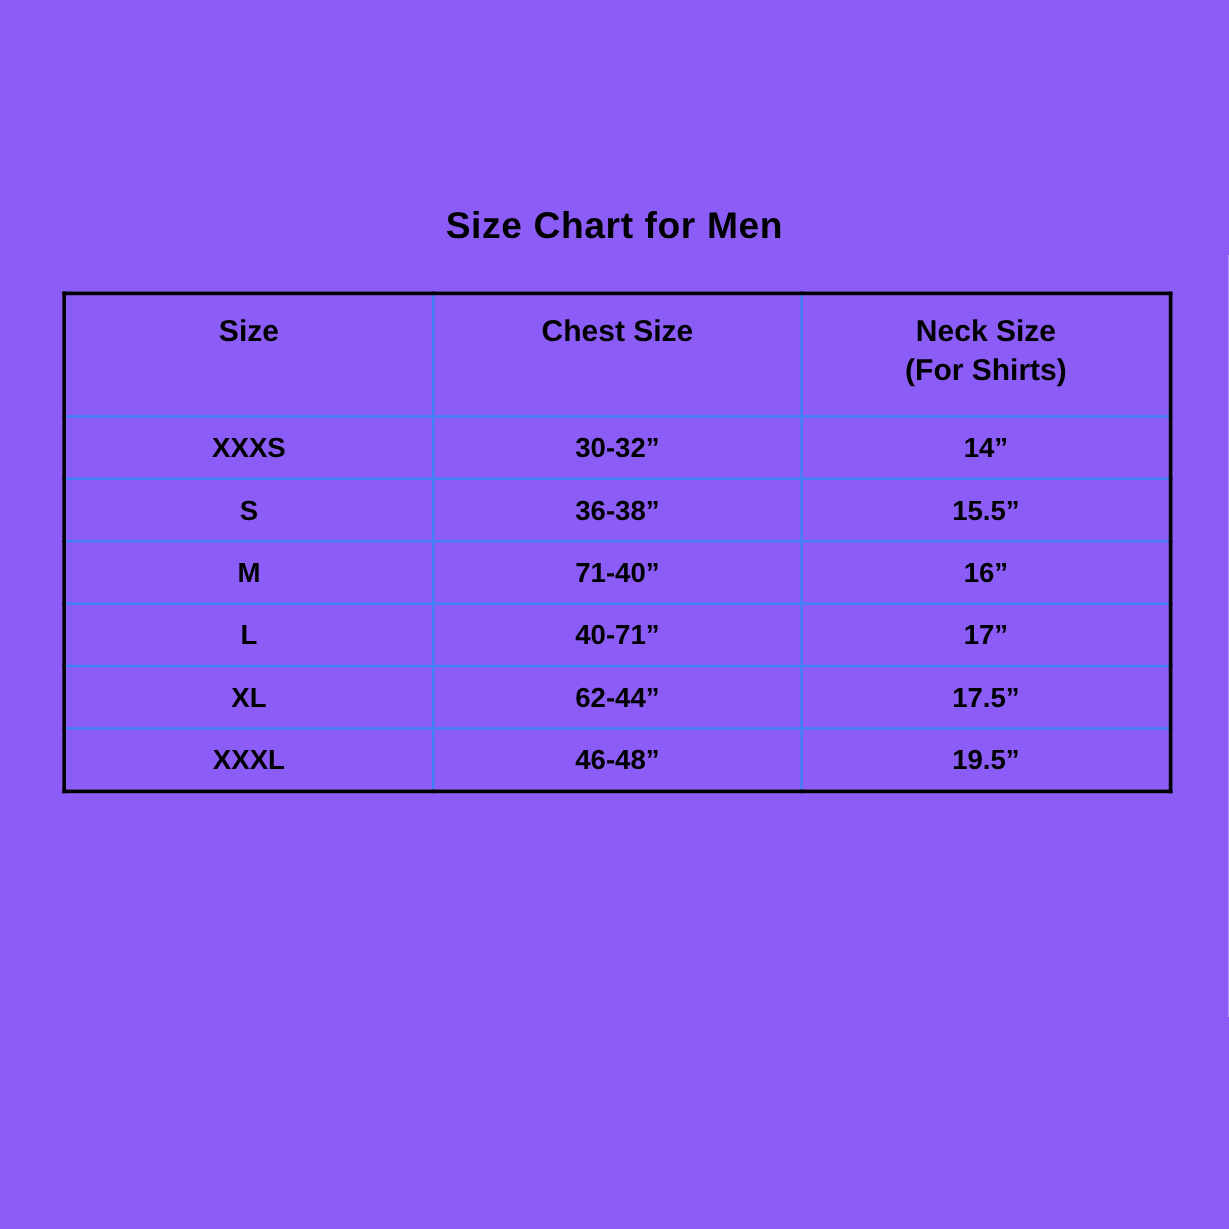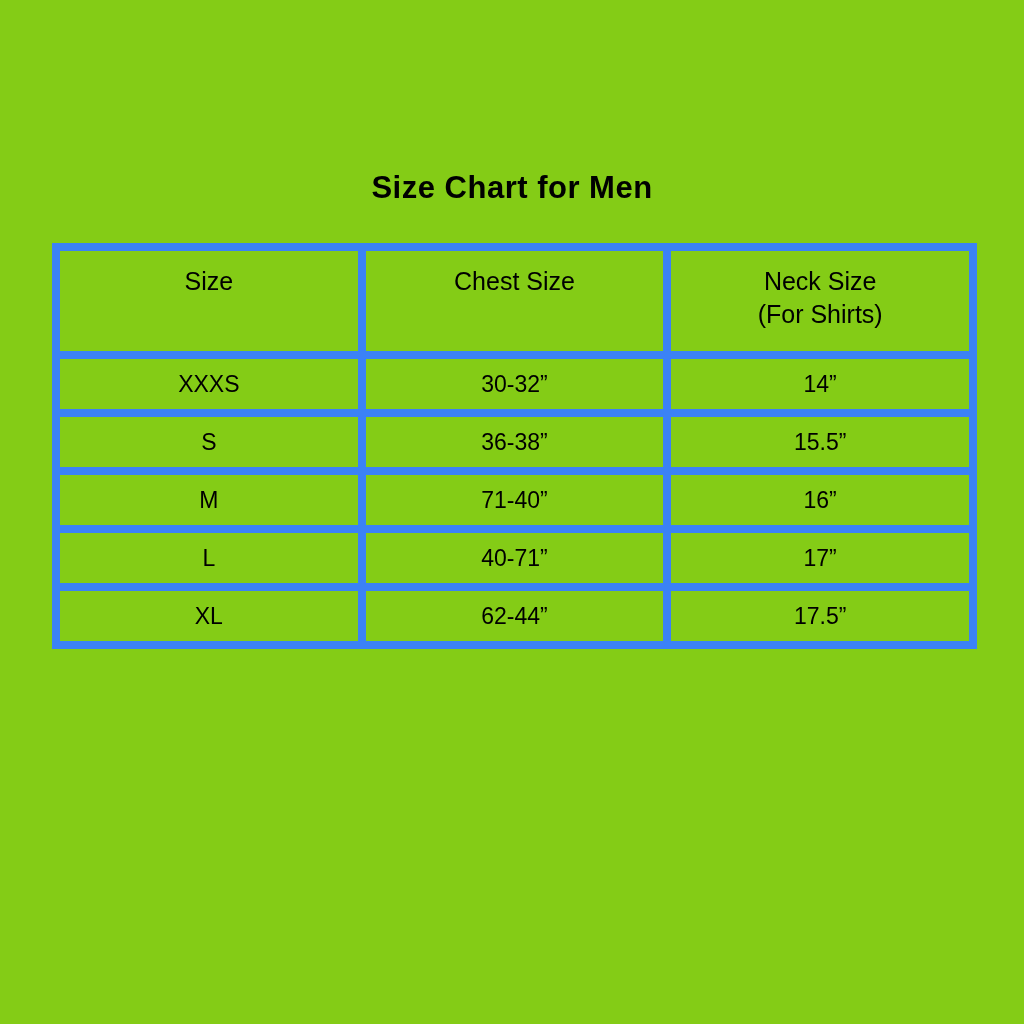--- a/index.html
+++ b/index.html
@@ -4,21 +4,21 @@
 <style>
   html, body {
     margin: 0;
     padding: 0;
     background: #ffffff;
   }
   .canvas {
     position: relative;
     width: 1024px;
     height: 1024px;
-    background: #84cc16;
+    background: #8b5cf6;
     color: #000000;
     font-family: "Liberation Sans", sans-serif;
     overflow: hidden;
   }
   .title {
     position: absolute;
     top: 170px;
     left: 0;
     width: 100%;
     text-align: center;
@@ -31,23 +31,23 @@
     position: absolute;
     left: 52px;
     top: 243px;
     width: 925px;
     border-collapse: collapse;
     table-layout: fixed;
     border: 3px solid #000000;
   }
   table.size-chart th,
   table.size-chart td {
-    border: 8px solid #3b82f6;
+    border: 2px solid #3b82f6;
     text-align: center;
-    font-weight: normal;
+    font-weight: bold;
     padding: 0;
   }
   table.size-chart th {
     height: 86px;
     vertical-align: top;
     padding-top: 14px;
     font-size: 25px;
     line-height: 33px;
   }
   table.size-chart td {
@@ -97,16 +97,21 @@
         <tr>
       <td>L</td>
       <td>40-71”</td>
       <td>17”</td>
     </tr>
         <tr>
       <td>XL</td>
       <td>62-44”</td>
       <td>17.5”</td>
     </tr>
+        <tr>
+      <td>XXXL</td>
+      <td>46-48”</td>
+      <td>19.5”</td>
+    </tr>
       </tbody>
   </table>
 
 </div>
 
 </body></html>

